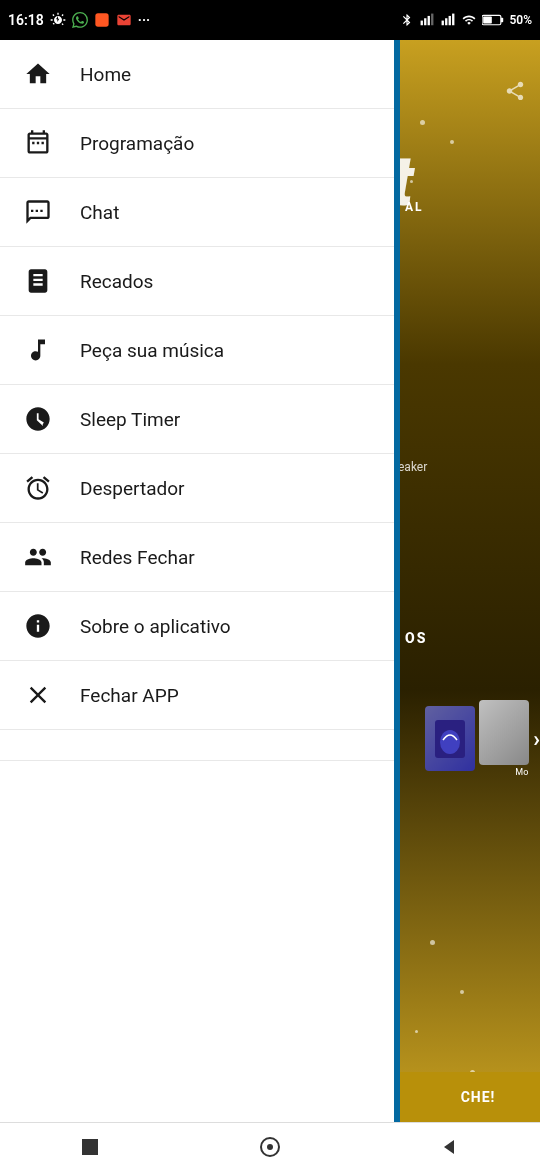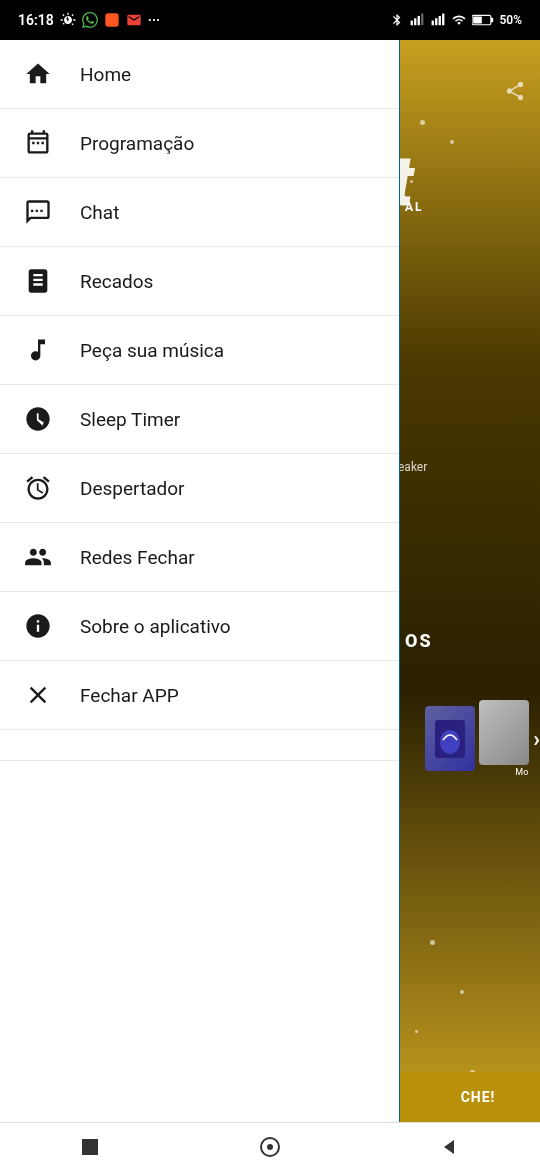--- a/index.html
+++ b/index.html
@@ -14,21 +14,21 @@
     }
 
     
     .status-bar {
       width: 100%;
       height: 40px;
       background: #000;
       display: flex;
       align-items: center;
       justify-content: space-between;
-      padding: 0 18px;
+      padding: 0 8px;
       color: #fff;
       font-size: 14px;
       font-weight: 600;
       position: relative;
       z-index: 10;
       gap: 10px;
     }
     .status-bar-left { display: flex; align-items: center; gap: 6px; }
     .status-bar-right { display: flex; align-items: flex-end; gap: 5px; font-size: 12px; }
 
@@ -41,21 +41,21 @@
     }
 
     
     .drawer {
       width: 400px;
       height: 100%;
       background: #fff;
       z-index: 5;
       display: flex;
       flex-direction: column;
-      border-right: 1px solid #0369a1;
+      border-right: 6px solid #0369a1;
     }
 
     .menu-item {
       display: flex;
       align-items: center;
       padding: 18px 22px;
       border-bottom: 1px solid #e8e8e8;
       cursor: pointer;
       gap: 26px;
     }
@@ -336,21 +336,21 @@
         <path d="M18 16.08c-.76 0-1.44.3-1.96.77L8.91 12.7c.05-.23.09-.46.09-.7s-.04-.47-.09-.7l7.05-4.11c.54.5 1.25.81 2.04.81 1.66 0 3-1.34 3-3s-1.34-3-3-3-3 1.34-3 3c0 .24.04.47.09.7L8.04 9.81C7.5 9.31 6.79 9 6 9c-1.66 0-3 1.34-3 3s1.34 3 3 3c.79 0 1.5-.31 2.04-.81l7.12 4.16c-.05.21-.08.43-.08.65 0 1.61 1.31 2.92 2.92 2.92 1.61 0 2.92-1.31 2.92-2.92s-1.31-2.92-2.92-2.92z"></path>
       </svg>
     </div>
 
     <div style="position:absolute;top:100px;left:-10px;font-size:70px;font-weight:900;color:rgba(255,255,255,0.9);font-style:italic;">t</div>
 
     <div style="position:absolute;top:160px;left:5px;font-size:12px;font-weight:700;color:#fff;letter-spacing:2px;">AL</div>
 
     <div style="position:absolute;top:420px;left:-2px;font-size:12px;color:rgba(255,255,255,0.8);">eaker</div>
 
-    <div style="position:absolute;top:590px;left:5px;font-size:18px;font-weight:800;color:#fff;letter-spacing:2px;">OS</div>
+    <div style="position:absolute;top:590px;left:5px;font-size:14px;font-weight:800;color:#fff;letter-spacing:2px;">OS</div>
 
     <div class="right-panel-cards">
       <div class="card-thumb">
         <svg width="30" height="38" viewBox="0 0 30 38">
           <rect width="30" height="38" fill="#2a2080" rx="3"></rect>
           <ellipse cx="15" cy="22" rx="10" ry="12" fill="#4040c0"></ellipse>
           <path d="M8 20 Q15 10 22 20" fill="none" stroke="#fff" stroke-width="1.5"></path>
         </svg>
       </div>
       <div style="display:flex;flex-direction:column;align-items:center;">

